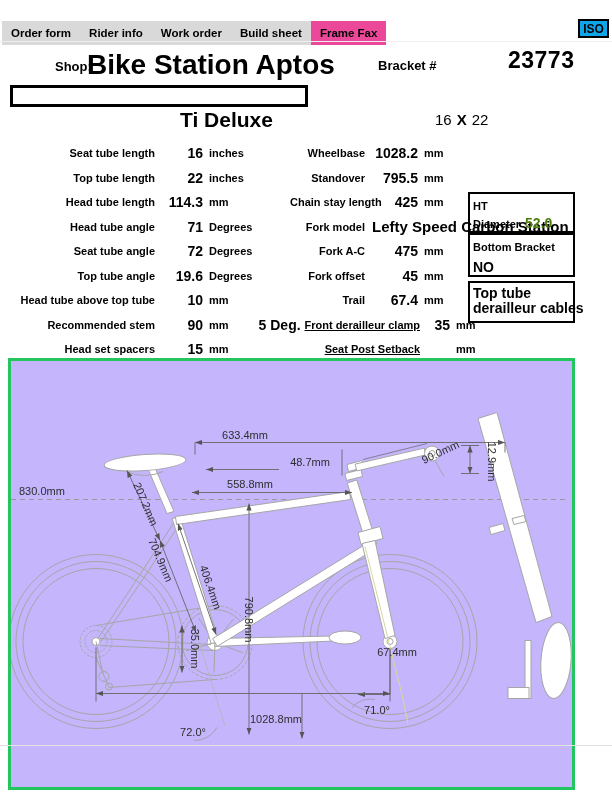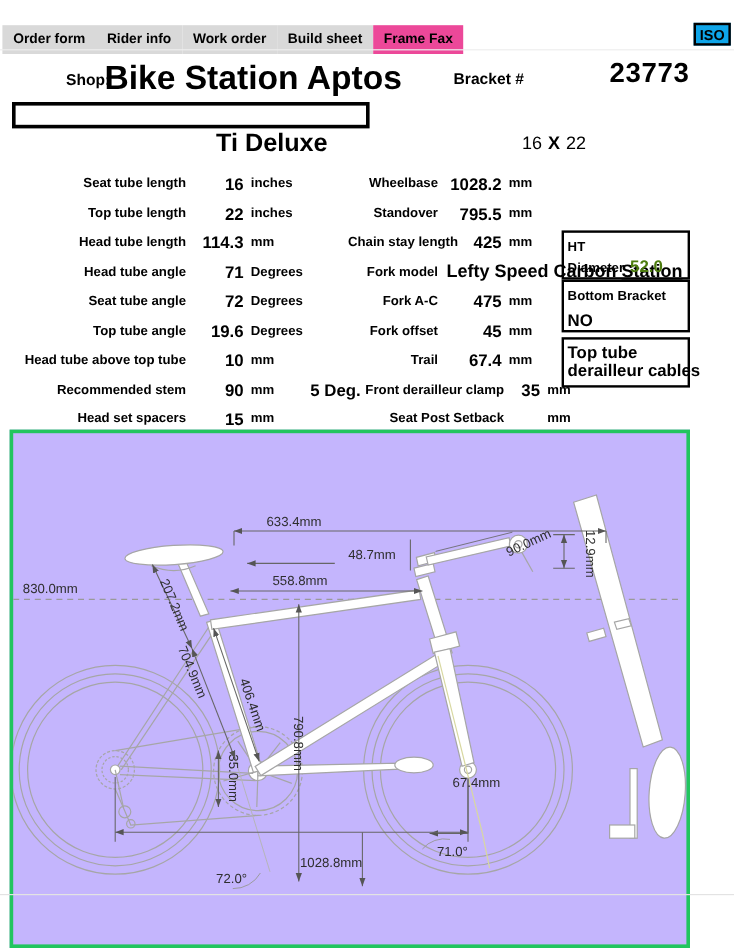--- a/index.html
+++ b/index.html
@@ -36,21 +36,21 @@
   .specs-right{left:270px;}
   .specs .row{height:24.5px;display:flex;align-items:center;white-space:nowrap;}
   .specs .lbl{font-size:11px;font-weight:bold;text-align:right;padding-left:20px;}
   .specs-left .lbl{width:135px;}
   .specs-right .lbl{width:75px;}
   .specs .val{font-size:14px;font-weight:bold;}
   .specs-left .val{width:48px;text-align:right;}
   .specs-right .val{min-width:46px;text-align:right;padding-left:7px;}
   .specs .unit{font-size:11px;font-weight:bold;margin-left:6px;}
   .specs .extra{font-size:14px;font-weight:bold;margin-left:30px;}
-  .specs-right .row.wide .lbl{width:130px;}
+  .specs-right .row.wide .lbl{width:130px;text-decoration:underline;}
   .specs-right .row.wide .val{min-width:22px;padding-left:8px;}
   .forkline{font-size:15px;font-weight:bold;margin-left:7px;}
   .forkline .und{text-decoration:underline;}
   
   .pbox{position:absolute;left:468px;width:107px;box-sizing:border-box;border:2px solid #000;background:transparent;padding:2px 3px;}
   .pbox1{top:192px;height:41px;}
   .pbox2{top:233px;height:44px;}
   .pbox3{top:281px;height:42px;}
   .ptitle{font-size:11px;font-weight:bold;display:inline;}
   .pred{font-size:14px;font-weight:bold;color:#4d7c0f;margin-left:5px;display:inline;}

